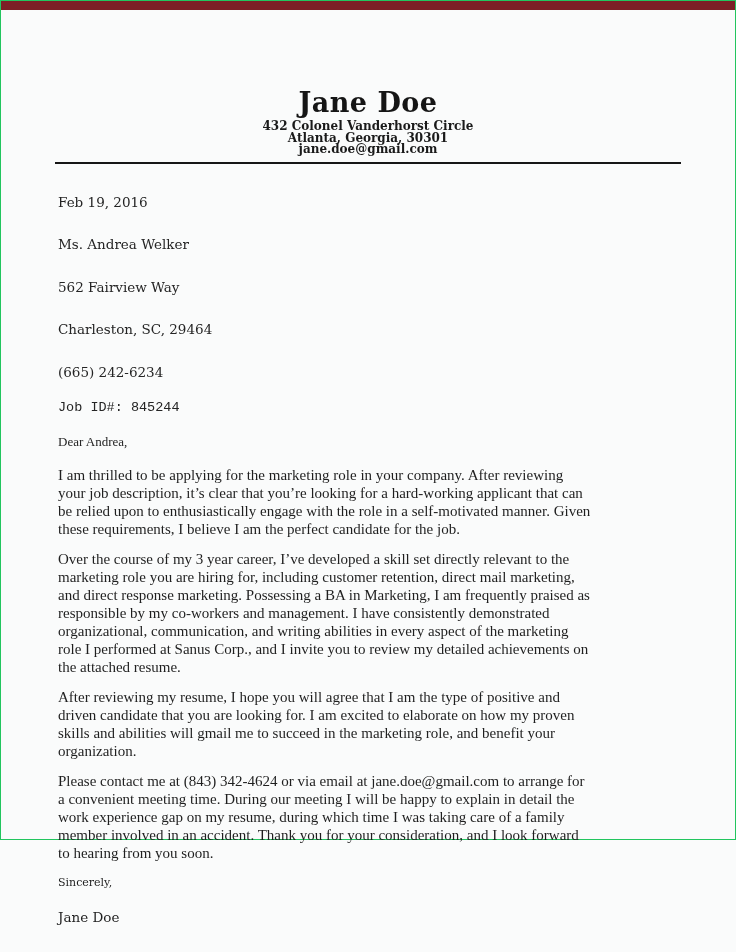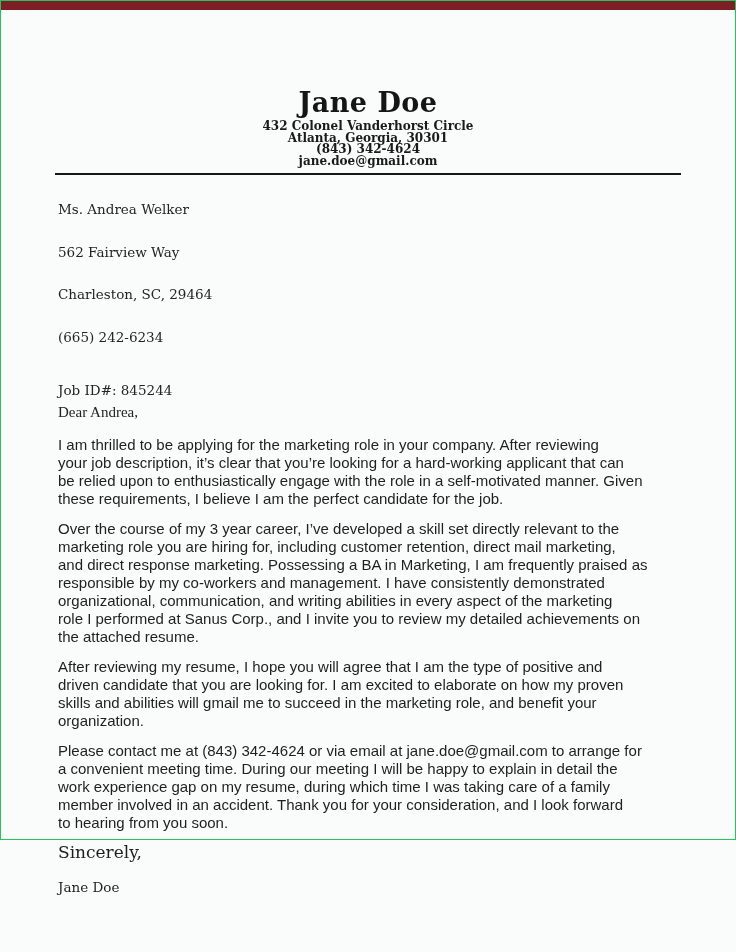--- a/index.html
+++ b/index.html
@@ -52,35 +52,35 @@
   }
   .meta-line, .recipient-line {
     font-family: "DejaVu Serif", serif;
     font-size: 13.5px;
     line-height: 16.5px;
     color: #242424;
     margin-top: 26px;
   }
   .date-line { margin-top: 30px; }
   .recipient-block { margin-top: 21px; }
-  .job-id-line { margin-top: 37px; }
-  .salutation-line { margin-top: 5px; font-family: "Liberation Serif", serif; font-size: 15px; }
+  .job-id-line { margin-top: 20px; font-family: Liberation Mono, monospace; }
+  .salutation-line { margin-top: 17px; font-family: "Liberation Serif", serif; font-size: 13px; }
   .paragraphs { margin-top: 16px; }
   .body-paragraph {
-    font-family: Liberation Sans, sans-serif;
+    font-family: Liberation Serif, serif;
     font-size: 15px;
     line-height: 18px;
     margin: 0 0 12px 0;
     white-space: pre-line;
     color: #1f1f1f;
   }
   .closing-line {
     margin-top: 1px;
     font-family: "DejaVu Serif", serif;
-    font-size: 17px;
+    font-size: 11px;
     line-height: 17px;
   }
   .signature-line {
     margin-top: 18px;
     font-family: "DejaVu Serif", serif;
     font-size: 13.5px;
     line-height: 17px;
   }
 </style>
 </head>
@@ -88,29 +88,29 @@
 
 <div class="page">
 
   <div class="top-bar" style="background: rgb(124, 31, 38);"></div>
 
   <div class="letter-head">
     <div class="sender-name">Jane Doe</div>
     <div class="sender-contact">
       <div>432 Colonel Vanderhorst Circle</div>
       <div>Atlanta, Georgia, 30301</div>
-      <div>(843) 342-4624</div>
       <div>jane.doe@gmail.com</div>
     </div>
   </div>
 
   <hr class="header-divider">
 
   <div class="letter-body">
 
+    <div class="meta-line date-line">Feb 19, 2016</div>
 
     <div class="recipient-block">
       <div class="recipient-line">Ms. Andrea Welker</div>
       <div class="recipient-line">562 Fairview Way</div>
       <div class="recipient-line">Charleston, SC, 29464</div>
       <div class="recipient-line">(665) 242-6234</div>
     </div>
 
     <div class="meta-line job-id-line">Job ID#: 845244</div>
 

